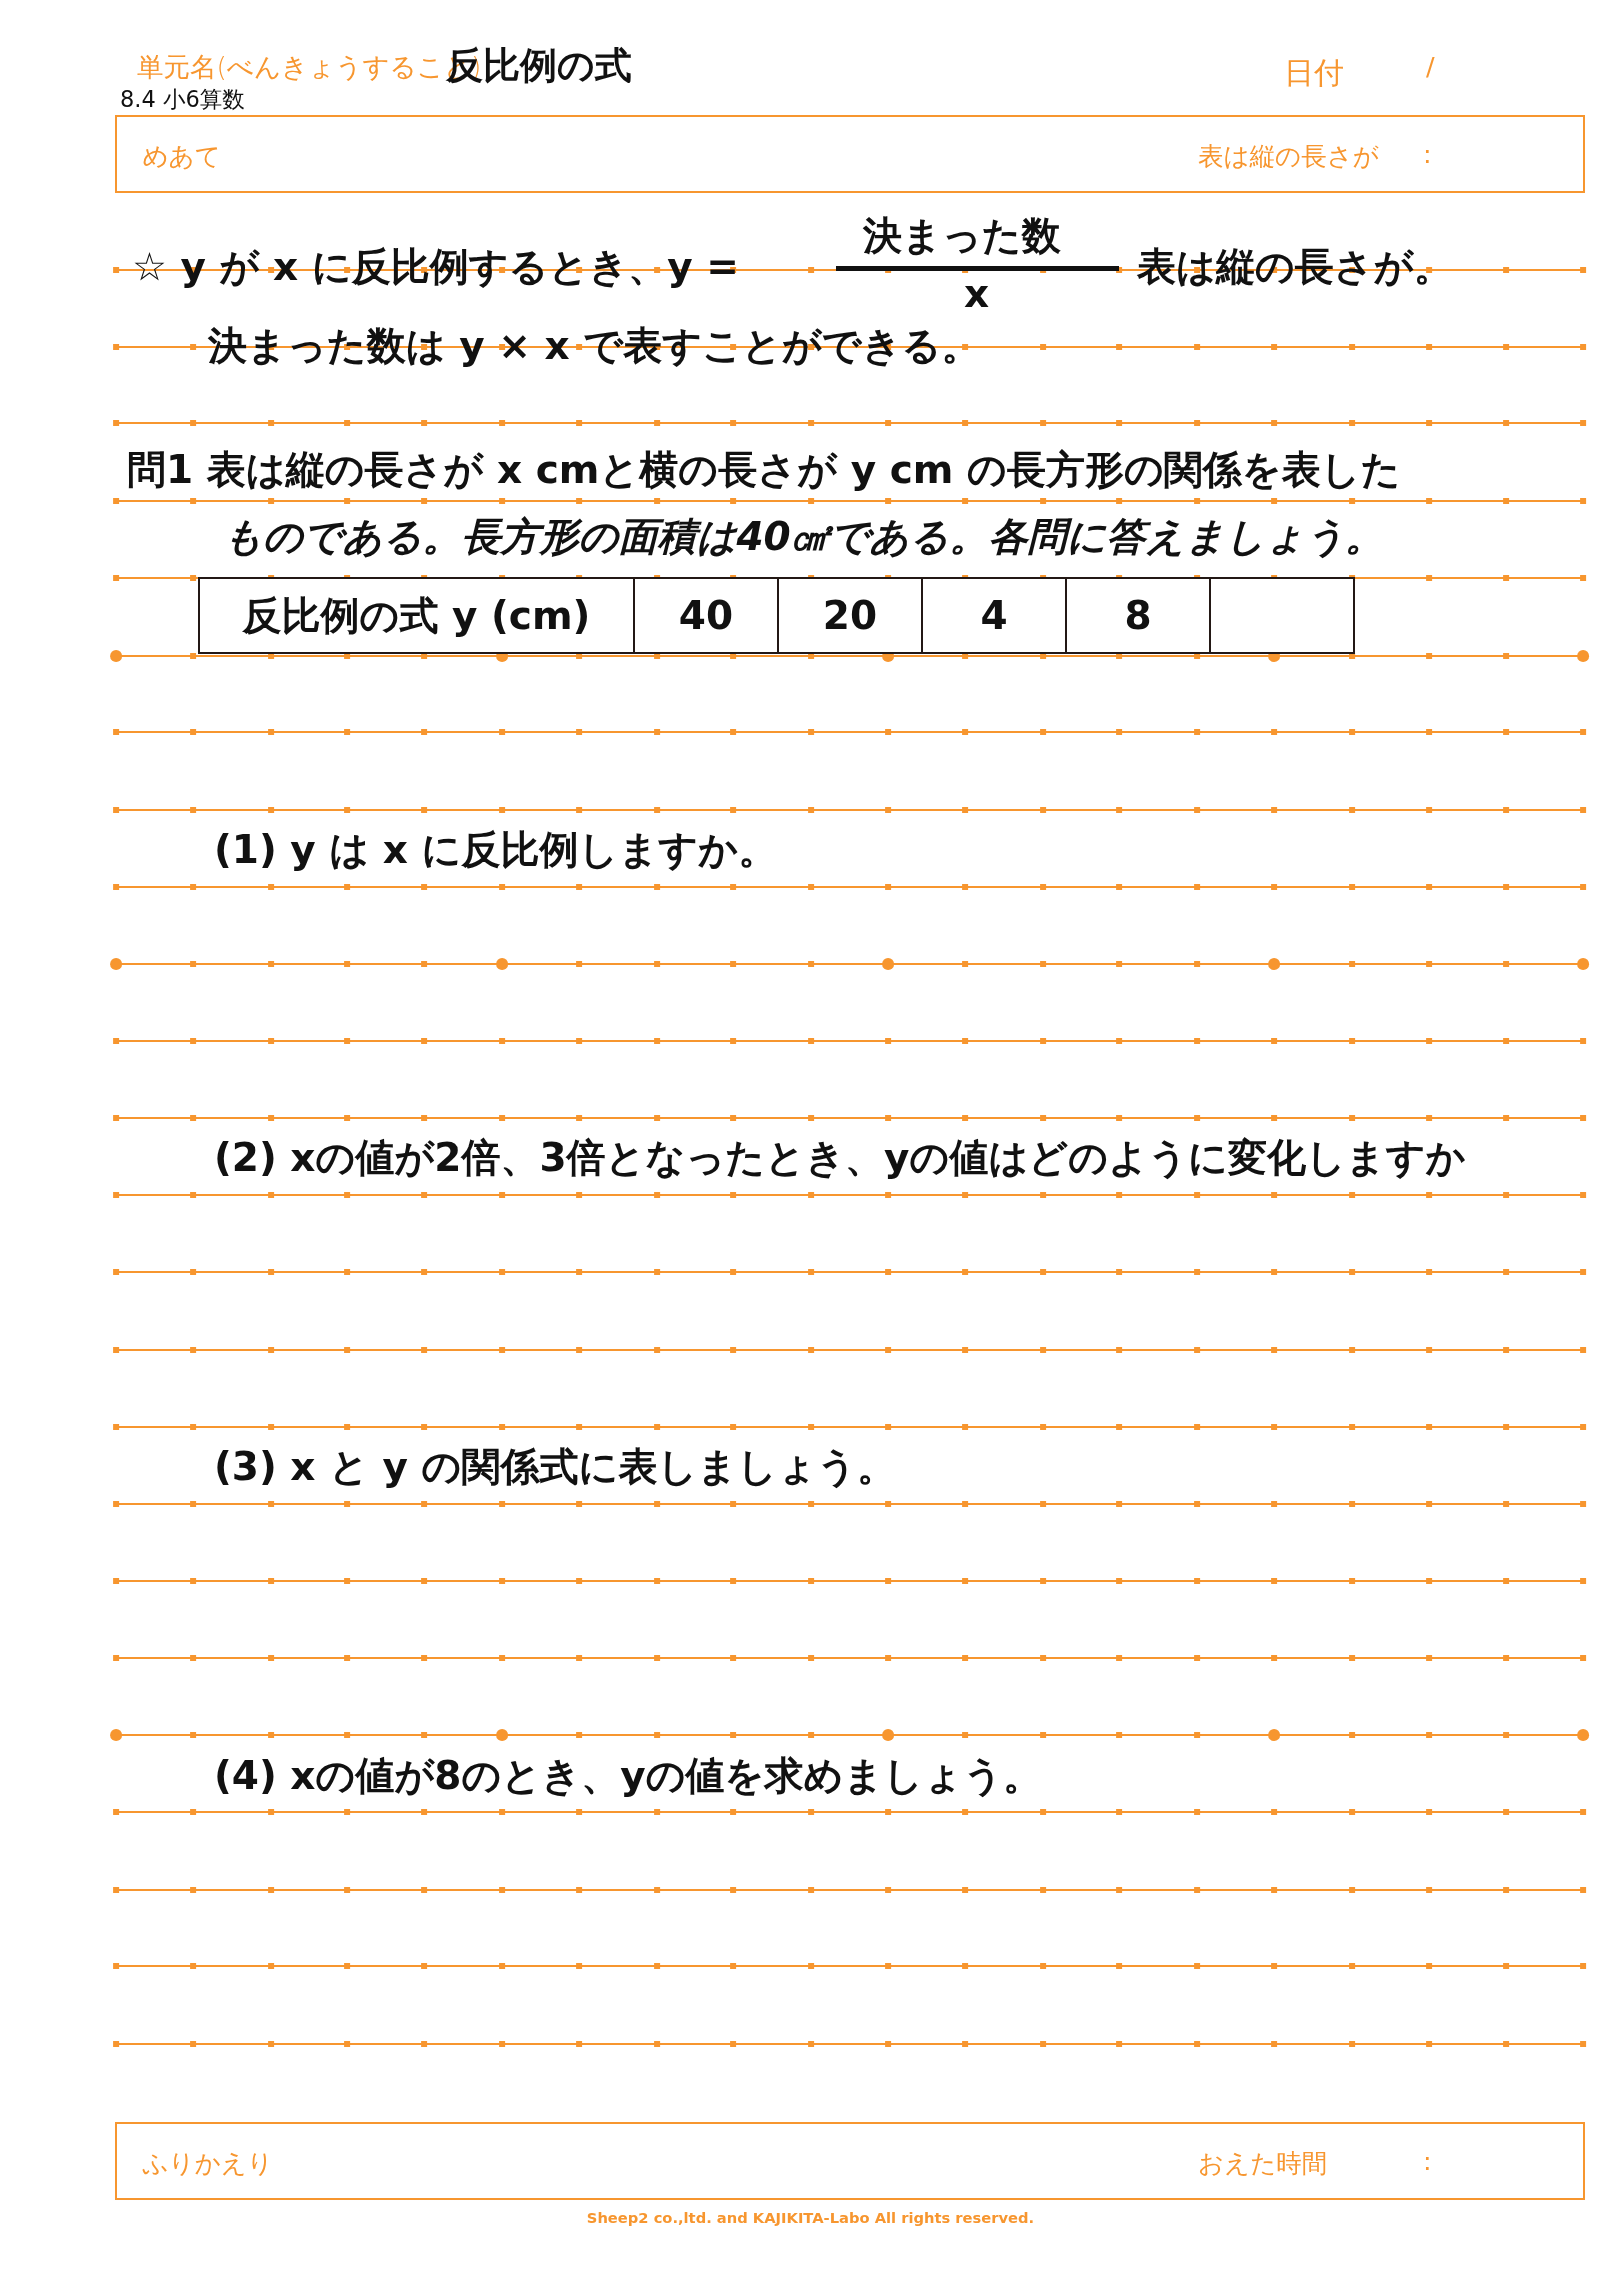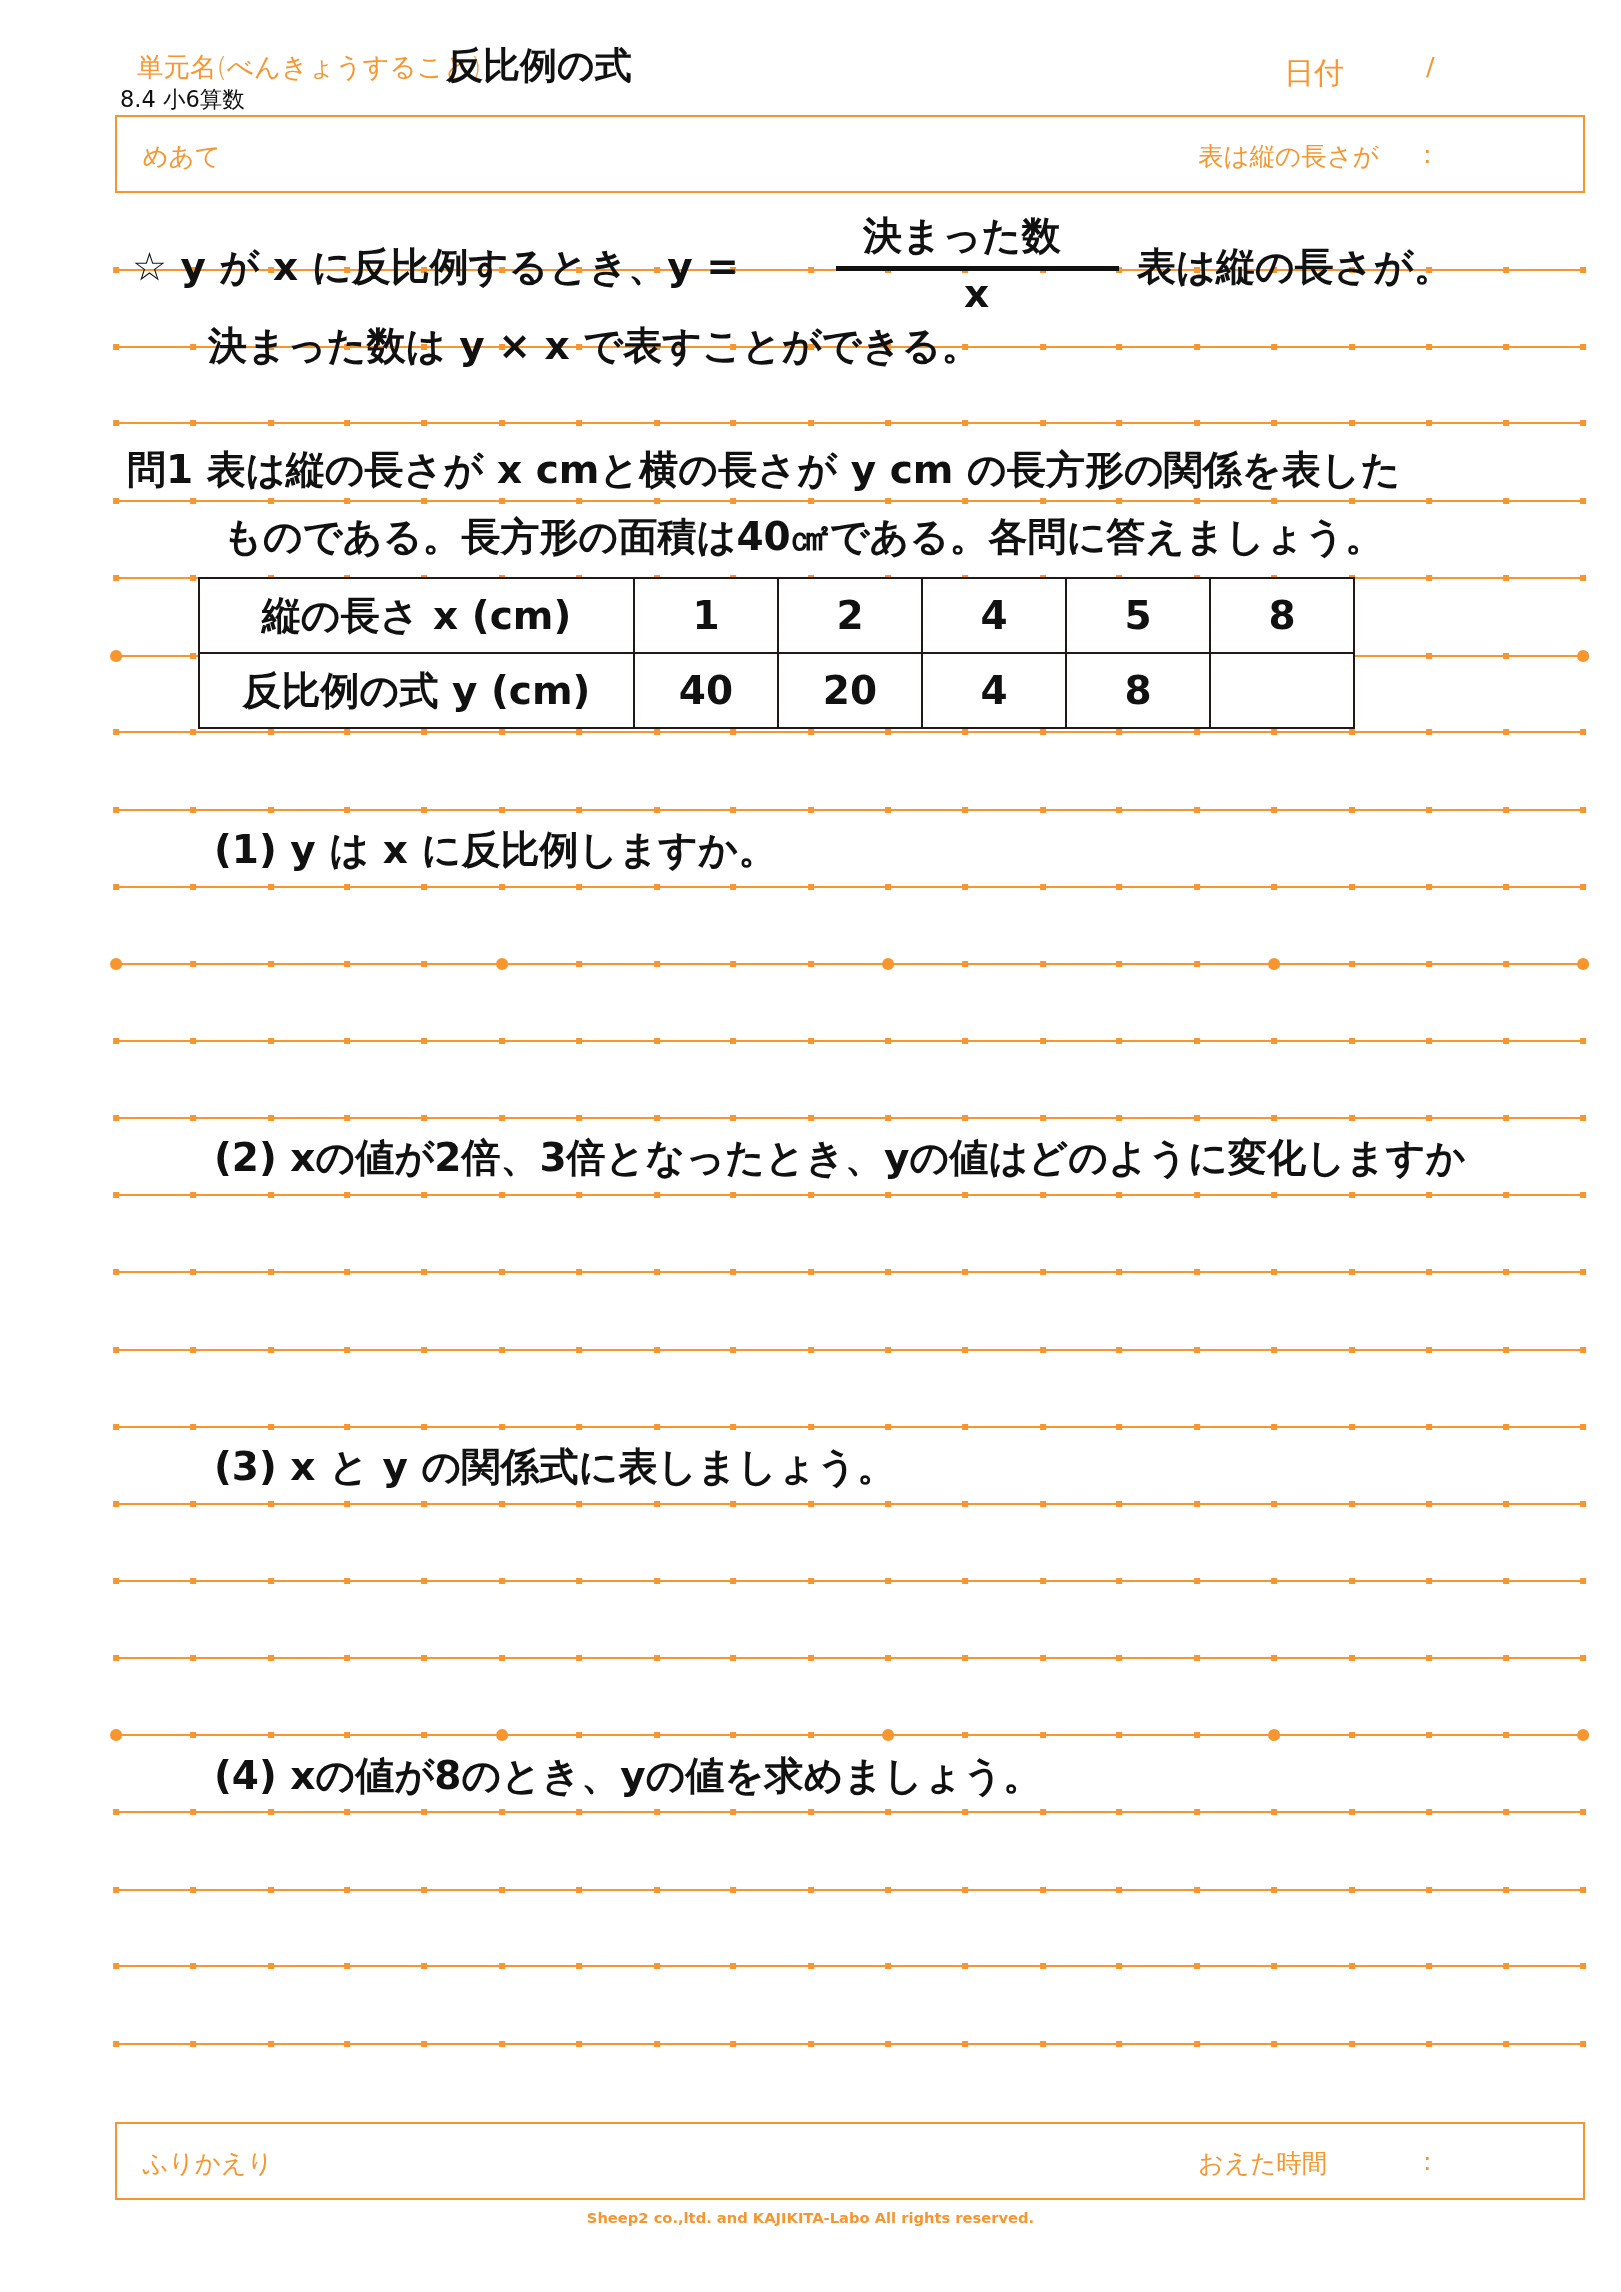--- a/index.html
+++ b/index.html
@@ -556,32 +556,24 @@
   <span class="star">☆</span>
   <span>y が x  に反比例するとき、y =</span>
 </div>
 <div class="abs main-text" style="left:863px; top:209px;">決まった数</div>
 <div class="frac-bar"></div>
 <div class="abs main-text" style="left:964px; top:271px;">x</div>
 <div class="abs main-text" style="left:1137px; top:240px;">表は縦の長さが。</div>
 <div class="abs main-text" style="left:208px; top:319px;">決まった数は y × x で表すことができる。</div>
 
 <div class="abs main-text" style="left:127px; top:443px;">問1 表は縦の長さが x cmと横の長さが y cm の長方形の関係を表した</div>
-<div class="abs main-text" style="left:223px; top:510px;">ものである。長方形の面積は40㎠である。各問に答えましょう。</div>
+<div class="abs main-text" style="left:223px; top:510px;font-style:italic;">ものである。長方形の面積は40㎠である。各問に答えましょう。</div>
 
 <table class="data">
   <tbody>
-      <tr>
-    <td class="head">縦の長さ x (cm)</td>
-    <td class="val">1</td>
-    <td class="val">2</td>
-    <td class="val">4</td>
-    <td class="val">5</td>
-    <td class="val">8</td>
-  </tr>
   <tr>
     <td class="head">反比例の式 y (cm)</td>
     <td class="val">40</td>
     <td class="val">20</td>
     <td class="val">4</td>
     <td class="val">8</td>
     <td class="val"></td>
   </tr>
 </tbody>
   </table>

